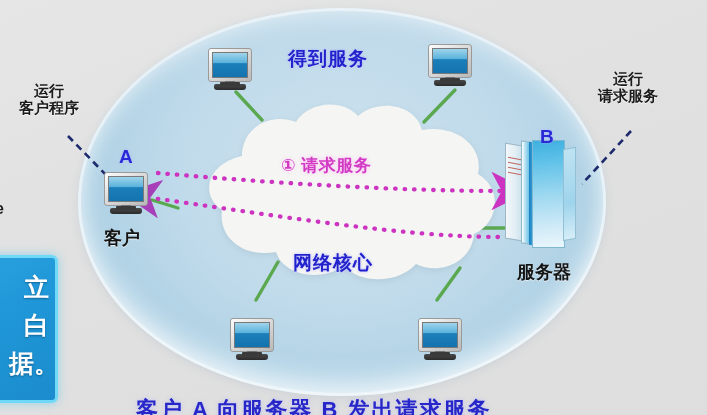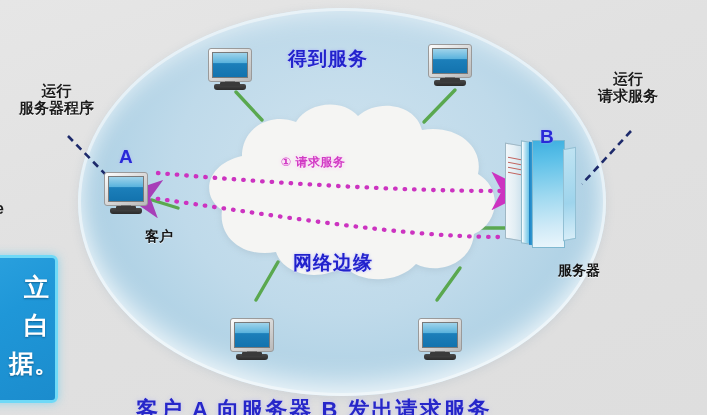--- a/index.html
+++ b/index.html
@@ -144,33 +144,32 @@
     text-shadow: 0 1px 0 rgba(255,255,255,.7);
   }
   .lbl-blue {
     color: #2222cc;
     font-size: 19px;
     letter-spacing: 1px;
     text-shadow: 0 0 3px rgba(160,160,255,.8), 0 1px 0 rgba(255,255,255,.5);
   }
   .lbl-node {
     color: #141414;
-    font-size: 14px;
+    font-size: 18px;
     text-shadow: 0 1px 0 rgba(255,255,255,.65);
-    margin-left: 41px;
   }
   .lbl-tag {
     color: #2a2ad8;
     font-size: 19px;
     font-weight: bold;
     text-shadow: 0 0 3px rgba(170,170,255,.7);
   }
   .lbl-pink {
     color: #d13bc4;
-    font-size: 12px;
+    font-size: 17px;
     letter-spacing: .5px;
     text-shadow: 0 0 4px rgba(255,190,245,.95), 0 1px 0 rgba(255,255,255,.6);
   }
   .lbl-caption {
     color: #2626c9;
     font-size: 22px;
     letter-spacing: 2px;
     text-shadow: 0 0 4px rgba(170,170,255,.6);
   }
 
@@ -319,30 +318,30 @@
       </div>
     <div class="srv-strip"></div>
     <div class="srv-edge"></div>
     <div class="srv-face"></div>
     <div class="srv-right"></div>
   </div>
   <div class="lbl lbl-tag" style="left:540px;top:126px;">B</div>
   <div class="lbl lbl-node" style="left:517px;top:262px;">服务器</div>
 
   <div class="lbl lbl-blue" style="left:288px;top:48px;">得到服务</div>
-  <div class="lbl lbl-blue" style="left:293px;top:252px;">网络边缘</div>
+  <div class="lbl lbl-blue" style="left:293px;top:252px;">网络核心</div>
 
   <div class="lbl lbl-pink" style="left:281px;top:156px;">
     <span>①</span>
     <span>请求服务</span>
   </div>
 
   <div class="lbl lbl-dark" style="left:19px;top:82px;text-align:center;">
     <div>运行</div>
-    <div>服务器程序</div>
+    <div>客户程序</div>
   </div>
   <div class="lbl lbl-dark" style="left:598px;top:70px;text-align:center;">
     <div>运行</div>
     <div>请求服务</div>
   </div>
 
   <div class="lbl lbl-caption" style="left:136px;top:397px;">客户 A 向服务器 B 发出请求服务</div>
 
   <div class="blue-box">
     <div class="blue-box-text">

